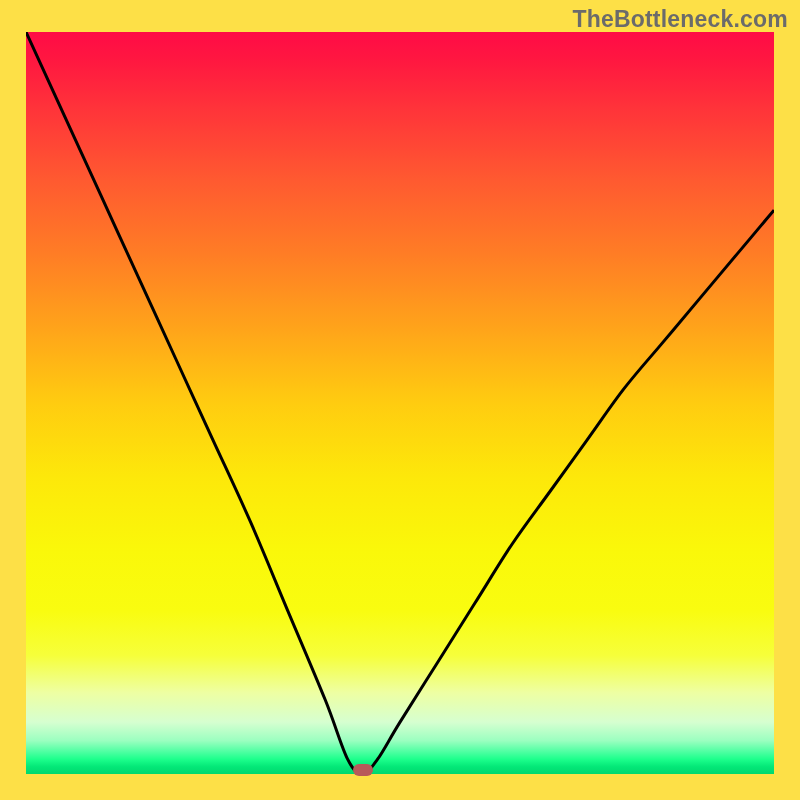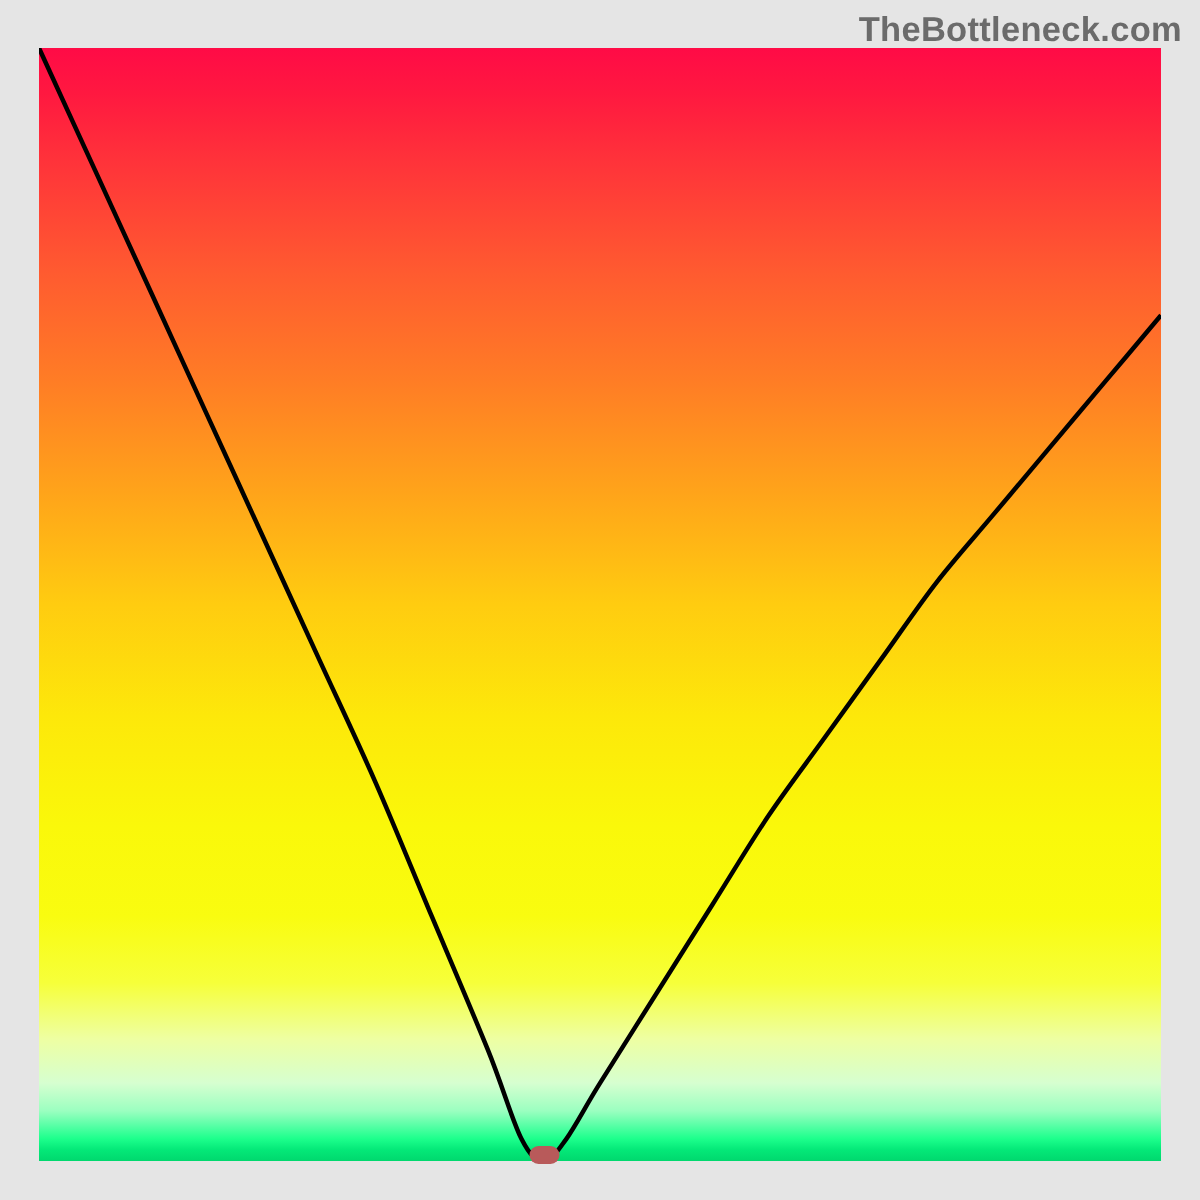--- a/index.html
+++ b/index.html
@@ -9,21 +9,21 @@
     height: 800px;
     background: #000;
     overflow: hidden;
   }
   .frame {
     position: absolute;
     top: 0;
     left: 0;
     width: 800px;
     height: 800px;
-    background: #e5e5e5;
+    background: #fde047;
   }
   .plot-area {
     position: absolute;
     top: 32px;
     left: 26px;
     width: 748px;
     height: 742px;
     background: linear-gradient(to bottom,
       #ff0b46 0%,
       #ff1840 4%,

